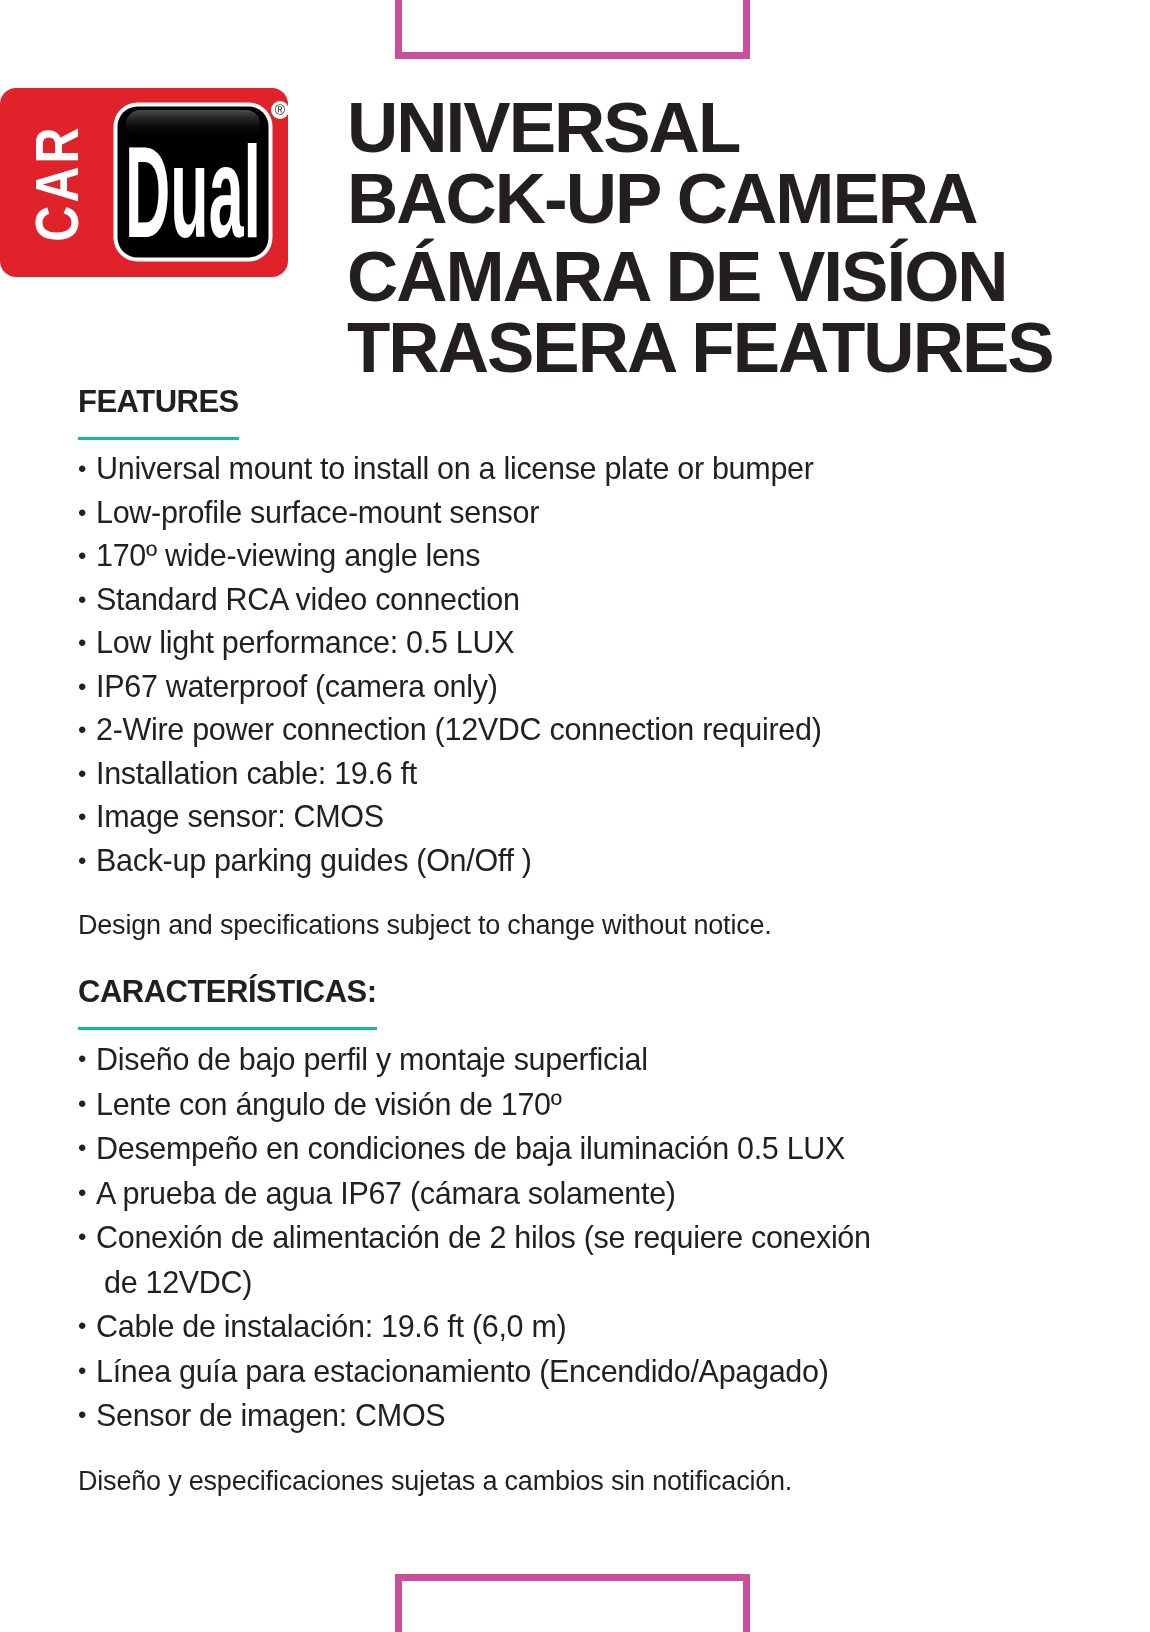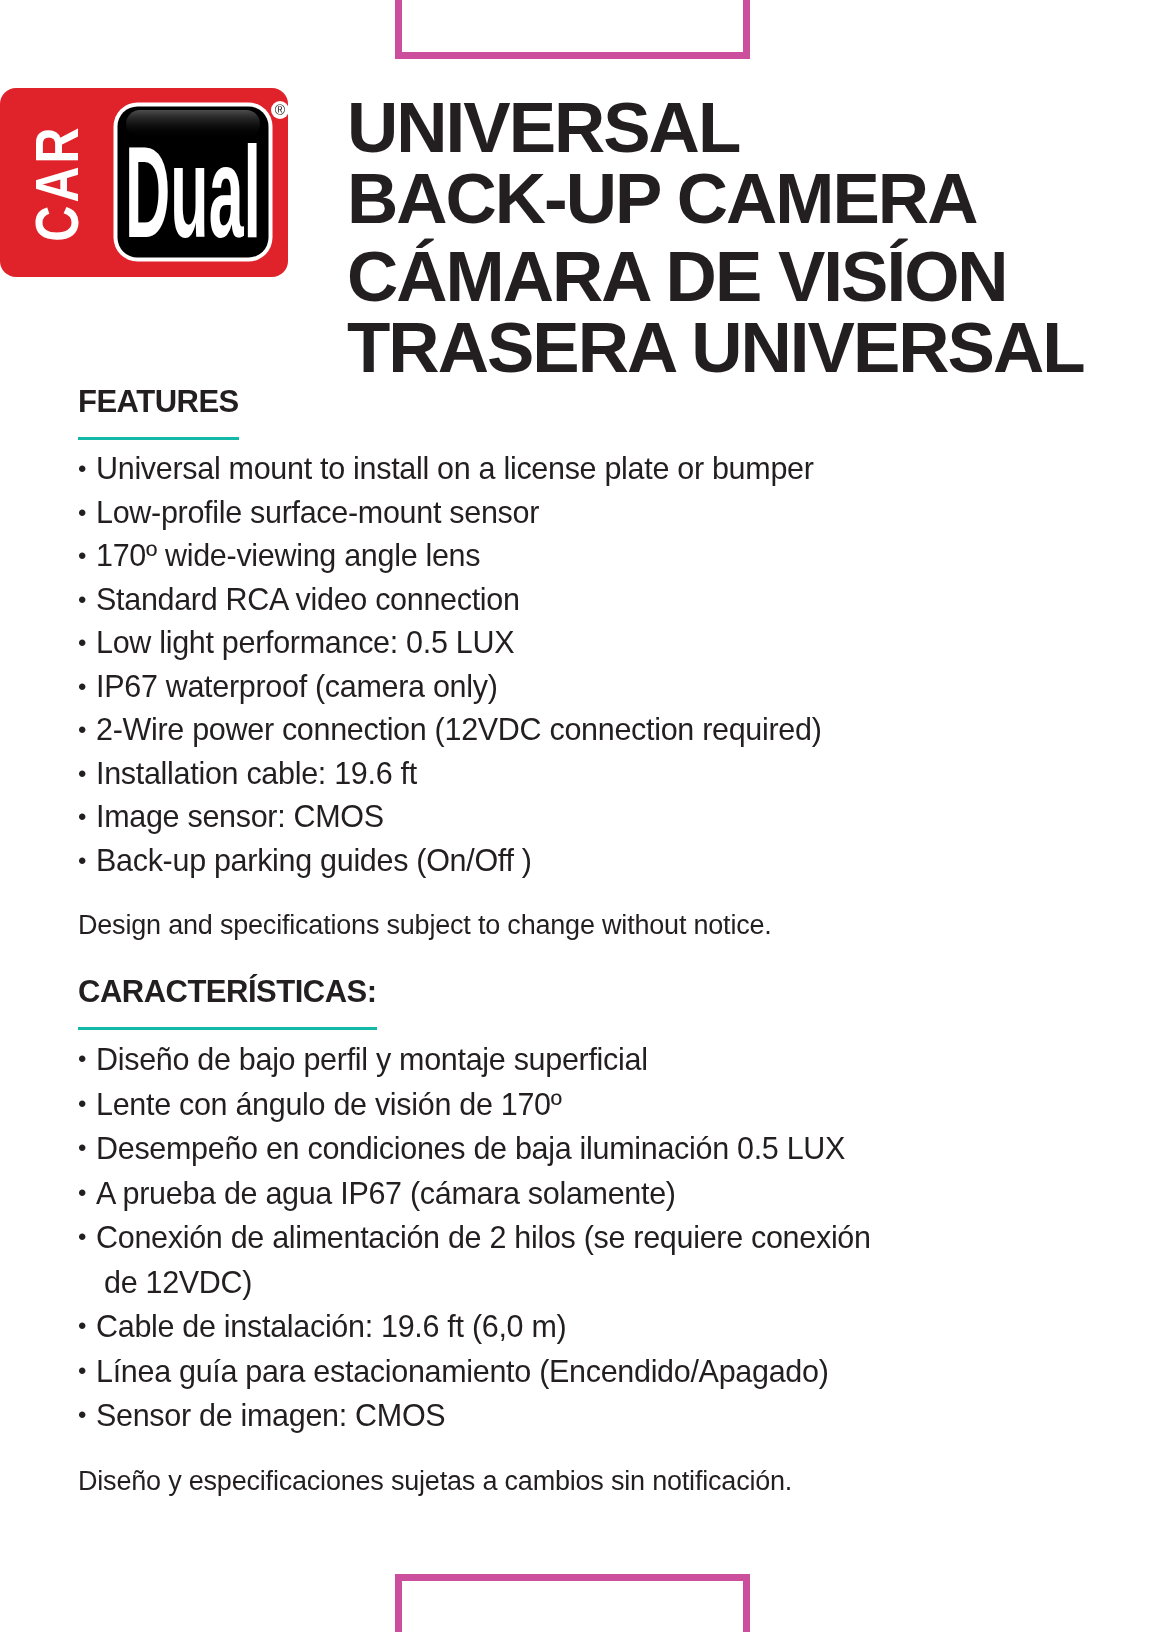--- a/index.html
+++ b/index.html
@@ -83,21 +83,21 @@
       <rect x="14" y="9" width="134" height="28" rx="14" fill="url(#gloss)" opacity="0.5"></rect>
       <text x="81" y="136" text-anchor="middle" font-family="Liberation Sans, sans-serif" font-weight="bold" font-size="130" fill="#ffffff" textLength="136" lengthAdjust="spacingAndGlyphs">Dual</text>
     </svg>
     <div class="reg-mark">®</div>
   </div>
 
   <div class="title-block">
     <div class="title-line">UNIVERSAL</div>
     <div class="title-line">BACK-UP CAMERA</div>
     <div class="title-line es-first">CÁMARA DE VISÍON</div>
-    <div class="title-line">TRASERA UNIVERSAL</div>
+    <div class="title-line">TRASERA FEATURES</div>
   </div>
 
   <div class="content">
 
     <div class="section-en">
       <h2 class="section-heading">FEATURES</h2>
       <div class="bullet-list en">
           <div class="bullet-item">
             <span class="line">Universal mount to install on a license plate or bumper</span>
           </div>

